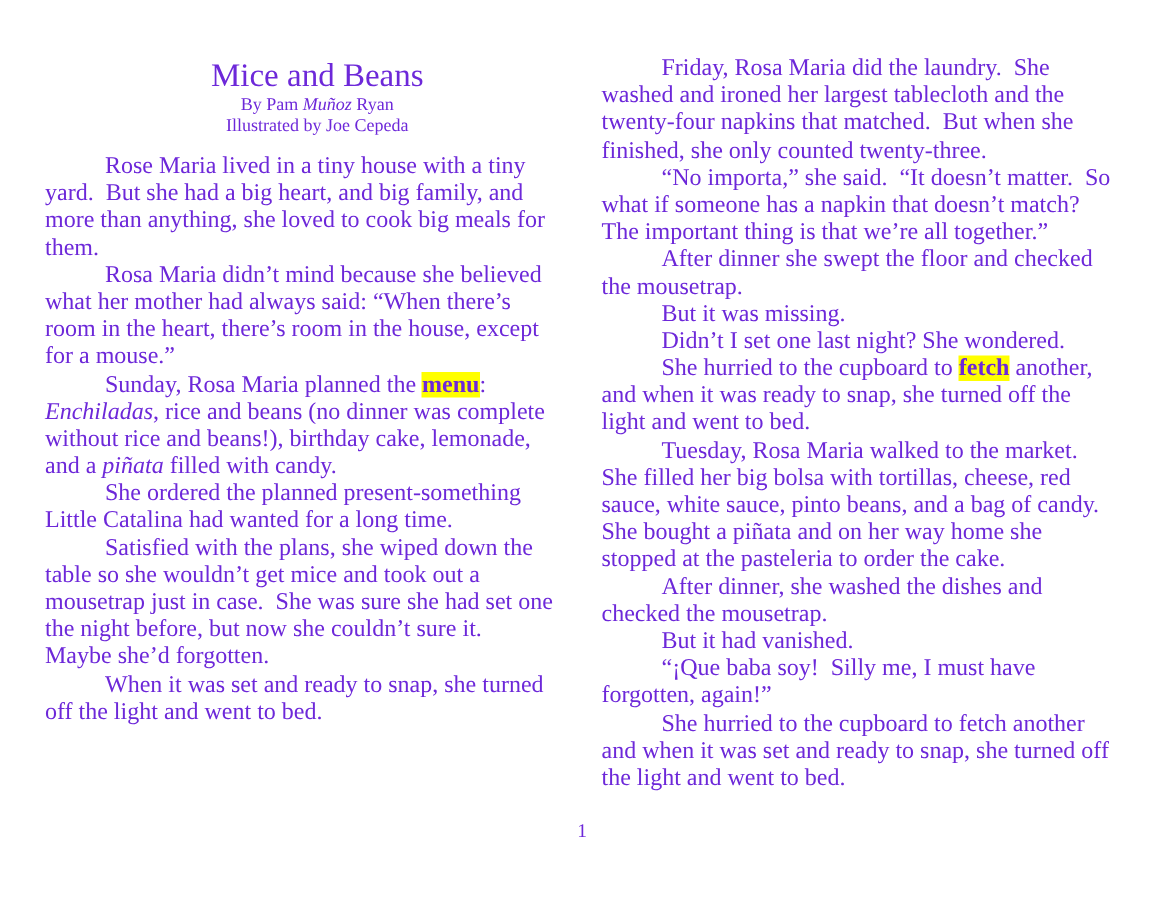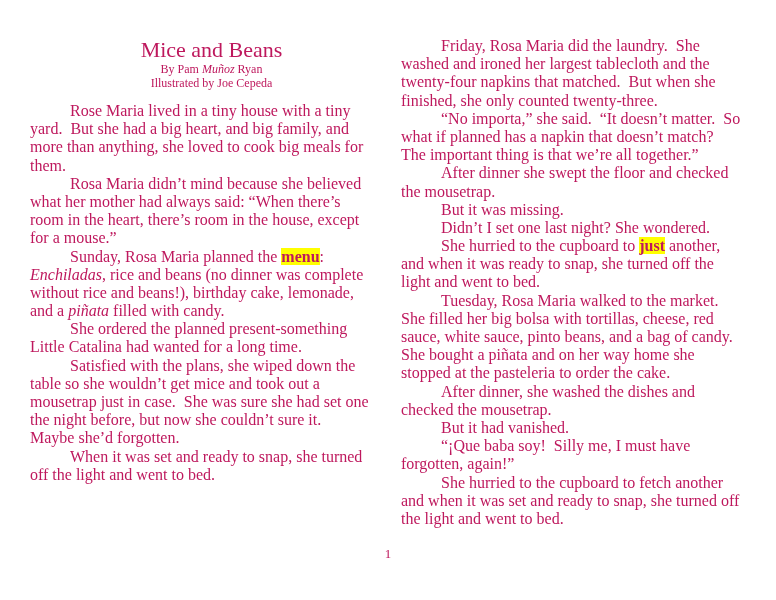--- a/index.html
+++ b/index.html
@@ -5,21 +5,21 @@
   html, body {
     margin: 0;
     padding: 0;
     background: #ffffff;
   }
   .page {
     position: relative;
     width: 776px;
     height: 600px;
     background: #ffffff;
-    color: #be185d;
+    color: #6d28d9;
     font-family: "Liberation Serif", "DejaVu Serif", serif;
     overflow: hidden;
   }
   .columns {
     display: flex;
     padding: 37px 20px 0 30px;
     box-sizing: border-box;
   }
   .column { flex: none; }
   .column.left  { width: 363px; margin-right: 8px; }
@@ -110,35 +110,35 @@
     <div class="column right">
       <div class="body-text" id="right-body">
           <div class="para">
             <div class="line first"><span>Friday, Rosa Maria did the laundry.  She</span></div>
             <div class="line"><span>washed and ironed her largest tablecloth and the</span></div>
             <div class="line"><span>twenty-four napkins that matched.  But when she</span></div>
             <div class="line"><span>finished, she only counted twenty-three.</span></div>
           </div>
           <div class="para">
             <div class="line first"><span>“No importa,” she said.  “It doesn’t matter.  So</span></div>
-            <div class="line"><span>what if planned has a napkin that doesn’t match?</span></div>
+            <div class="line"><span>what if someone has a napkin that doesn’t match?</span></div>
             <div class="line"><span>The important thing is that we’re all together.”</span></div>
           </div>
           <div class="para">
             <div class="line first"><span>After dinner she swept the floor and checked</span></div>
             <div class="line"><span>the mousetrap.</span></div>
           </div>
           <div class="para">
             <div class="line first"><span>But it was missing.</span></div>
           </div>
           <div class="para">
             <div class="line first"><span>Didn’t I set one last night? She wondered.</span></div>
           </div>
           <div class="para">
-            <div class="line first"><span>She hurried to the cupboard to </span><span class="hl">just</span><span> another,</span></div>
+            <div class="line first"><span>She hurried to the cupboard to </span><span class="hl">fetch</span><span> another,</span></div>
             <div class="line"><span>and when it was ready to snap, she turned off the</span></div>
             <div class="line"><span>light and went to bed.</span></div>
           </div>
           <div class="para">
             <div class="line first"><span>Tuesday, Rosa Maria walked to the market.</span></div>
             <div class="line"><span>She filled her big bolsa with tortillas, cheese, red</span></div>
             <div class="line"><span>sauce, white sauce, pinto beans, and a bag of candy.</span></div>
             <div class="line"><span>She bought a piñata and on her way home she</span></div>
             <div class="line"><span>stopped at the pasteleria to order the cake.</span></div>
           </div>

